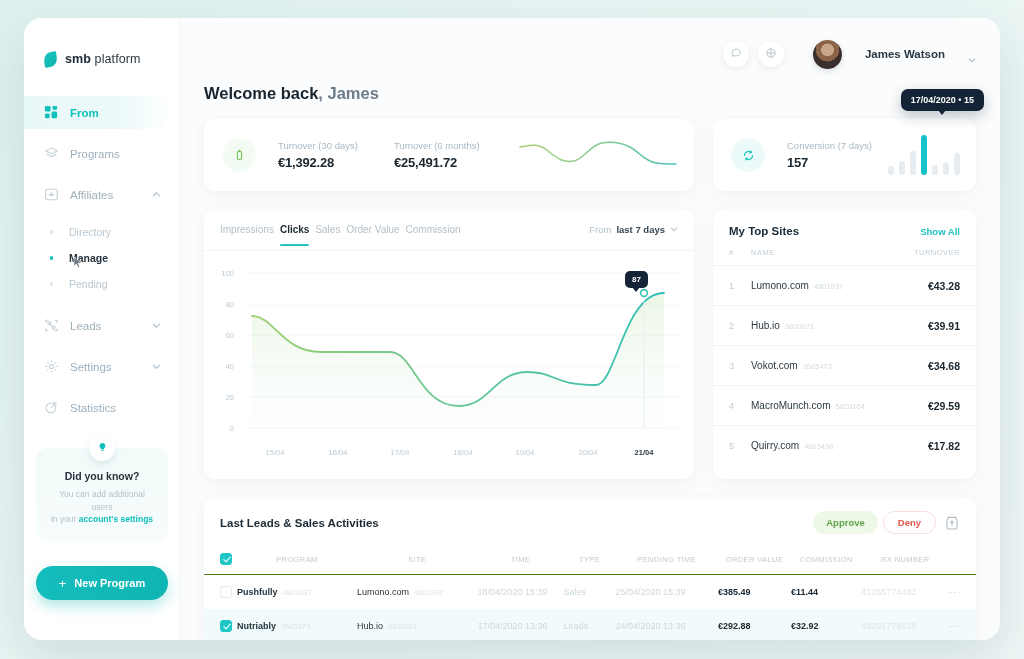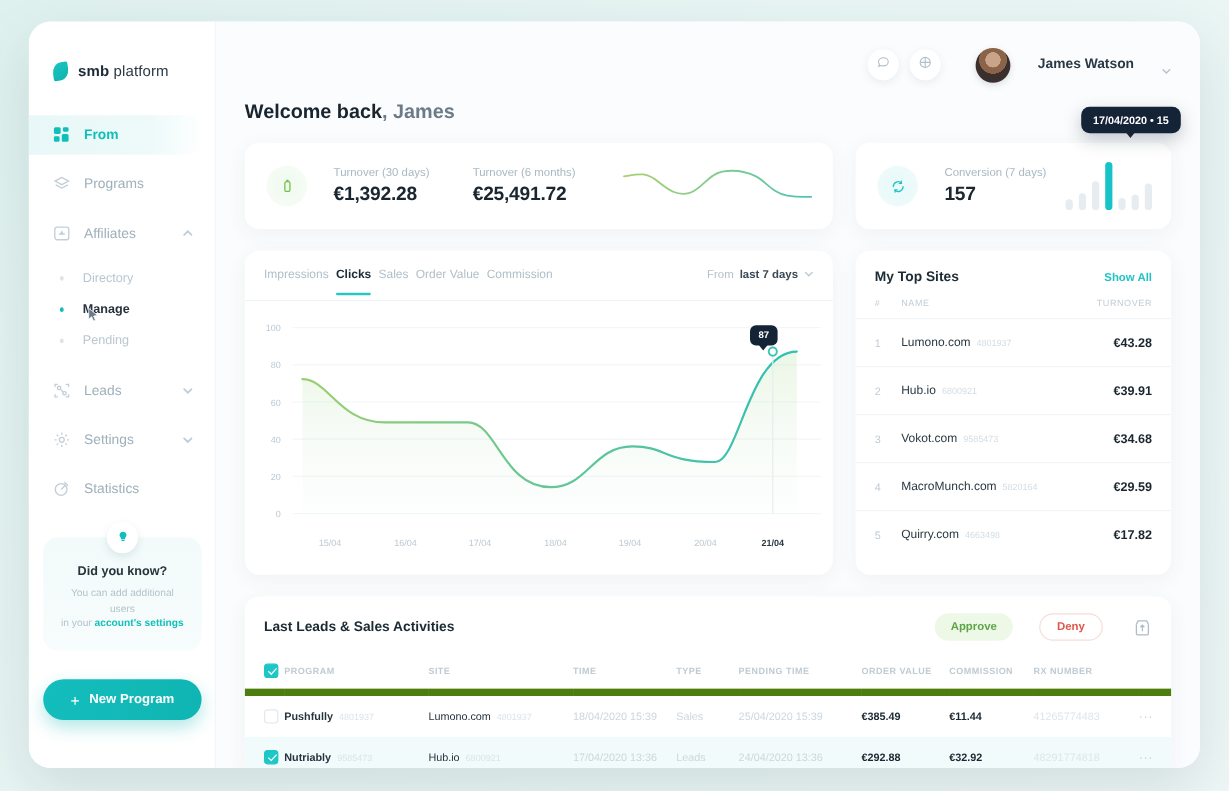--- a/index.html
+++ b/index.html
@@ -121,21 +121,21 @@
   .turnover-card { width: 490px; height: 72px; display: flex; align-items: center; padding: 0 18px; position: relative; }
   .cardicon {
     width: 34px; height: 34px; border-radius: 50%;
     display: flex; align-items: center; justify-content: center; flex: 0 0 34px;
   }
   .cardicon.green { background: radial-gradient(circle,#f2fbf2 40%,#f8fdf8); }
   .cardicon.teal  { background: radial-gradient(circle,#eaf9f9 40%,#f4fcfc); }
   .cardicon svg { width: 13px; height: 13px; }
   .metric { margin-left: 22px; }
   .metric .lbl { font-size: 9.5px; color: #a9b8c2; margin-bottom: 4px; }
-  .metric .val { font-size: 16px; font-weight: 700; color: #1a2730; letter-spacing: -.2px; }
+  .metric .val { font-size: 13px; font-weight: 700; color: #1a2730; letter-spacing: -.2px; }
   .spark { position: absolute; right: 16px; top: 14px; width: 160px; height: 42px; }
 
   .conv-card { flex: 1; height: 72px; display: flex; align-items: center; padding: 0 18px; position: relative; }
   .convbars { position: absolute; right: 16px; top: 16px; display: flex; align-items: flex-end; gap: 5px; height: 40px; }
   .convbars i { width: 6px; border-radius: 3px; background: #e6ecf0; display: block; }
   .convbars i.hi { background: #17c3c8; }
   .tooltip-dark {
     position: absolute; background: #142336; color: #fff;
     border-radius: 7px; font-size: 9px; font-weight: 600;
     padding: 6px 10px; white-space: nowrap;
@@ -180,36 +180,36 @@
   .site-row { display: flex; align-items: center; padding: 0 16px; height: 40px; border-top: 1px solid #f2f5f7; cursor: pointer; }
   .site-row .n { width: 22px; font-size: 9px; color: #c0ccd4; }
   .site-row .nm { flex: 1; font-size: 10px; color: #2b3a44; }
   .site-row .nm small { font-size: 7.5px; color: #d3dde3; margin-left: 5px; }
   .site-row .tv { font-size: 10.5px; font-weight: 700; color: #1a2730; }
 
   
   .act-card { margin-top: 18px; height: 150px; overflow: hidden; position: relative; }
   .act-head { display: flex; align-items: center; justify-content: space-between; padding: 14px 16px 12px; }
   .act-title { font-size: 11.5px; font-weight: 700; color: #1b2a34; }
-  .act-actions { display: flex; align-items: center; gap: 22px; }
+  .act-actions { display: flex; align-items: center; gap: 5px; }
   .btn-approve {
     font-size: 9.5px; font-weight: 600; color: #5fa44a; background: #eef8e7;
     border-radius: 13px; padding: 6px 13px; cursor: pointer;
   }
   .btn-deny {
     font-size: 9.5px; font-weight: 600; color: #e0564a; background: #fff;
     border: 1px solid #f6ded9; border-radius: 13px; padding: 5px 14px; cursor: pointer;
   }
   .exp-ic { width: 16px; height: 16px; color: #aebcc5; cursor: pointer; margin-left: 3px; }
   .exp-ic svg { width: 16px; height: 16px; display:block; }
 
   .act-table { width: 100%; border-collapse: collapse; }
   .act-table th {
-    font-size: 7.5px; color: #bfcbd3; font-weight: 700; letter-spacing: .4px;
-    text-align: left; padding: 7px 0 9px; border-bottom: 6px solid #4d7c0f;
+    font-size: 7.5px; color: #bfcbd3; font-weight: 400; letter-spacing: .4px;
+    text-align: center; padding: 7px 0 9px; border-bottom: 1px solid #4d7c0f;
   }
   .act-table td { font-size: 9px; padding: 11px 0; }
   .act-table tr.sel td { background: #f2fbfb; }
   .c-chk { width: 34px; padding-left: 16px !important; }
   .c-prog { width: 130px; } .c-site { width: 128px; } .c-time { width: 95px; }
   .c-type { width: 58px; } .c-pend { width: 115px; } .c-order { width: 82px; }
   .c-comm { width: 74px; } .c-rx { width: 95px; } .c-more { width: 30px; }
   .chk { width: 12px; height: 12px; border-radius: 3px; border: 1px solid #e2e9ee; background:#fff; display:block; }
   .chk.on { background: #1ec6c6; border-color: #1ec6c6; position: relative; }
   .chk.on:after {

